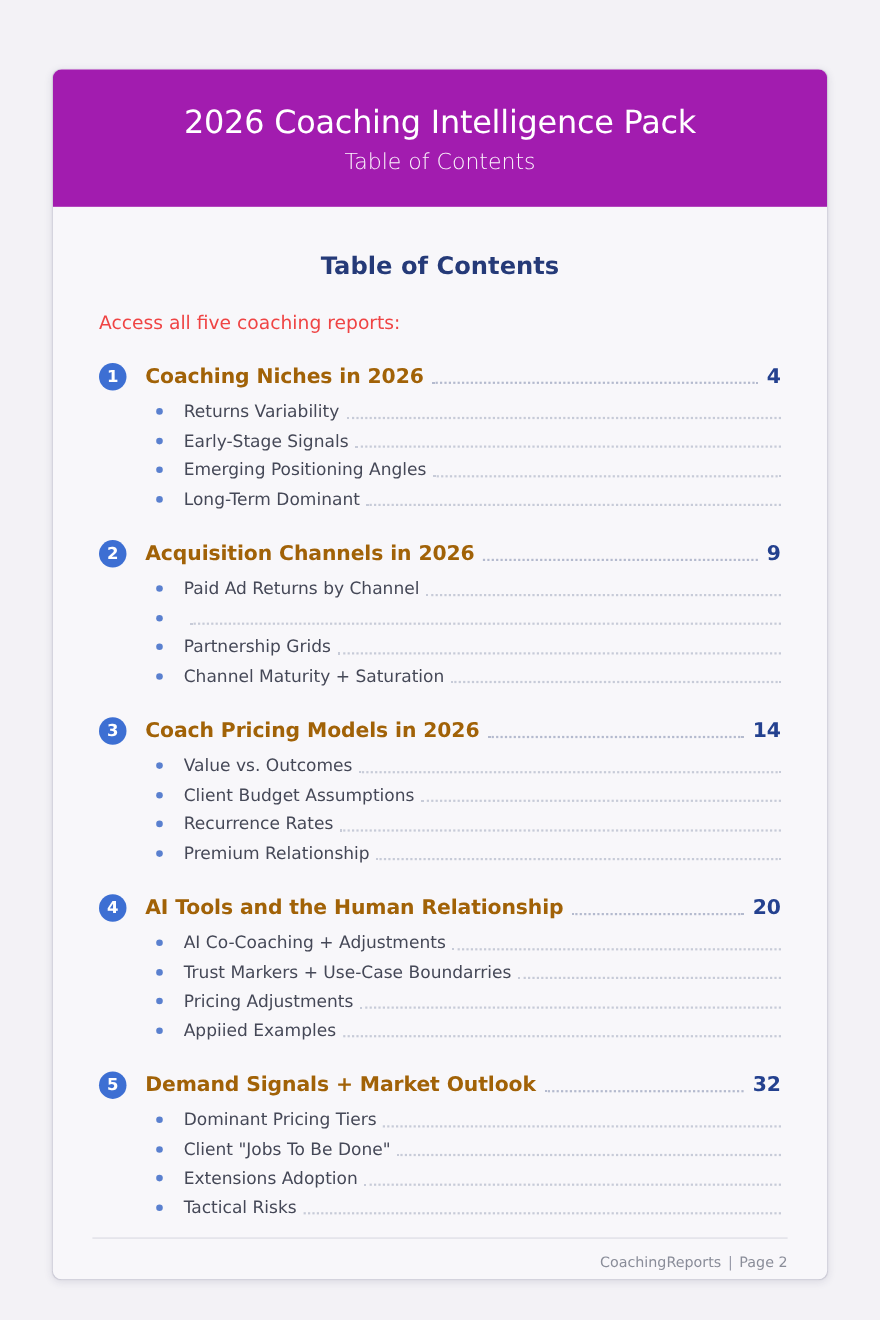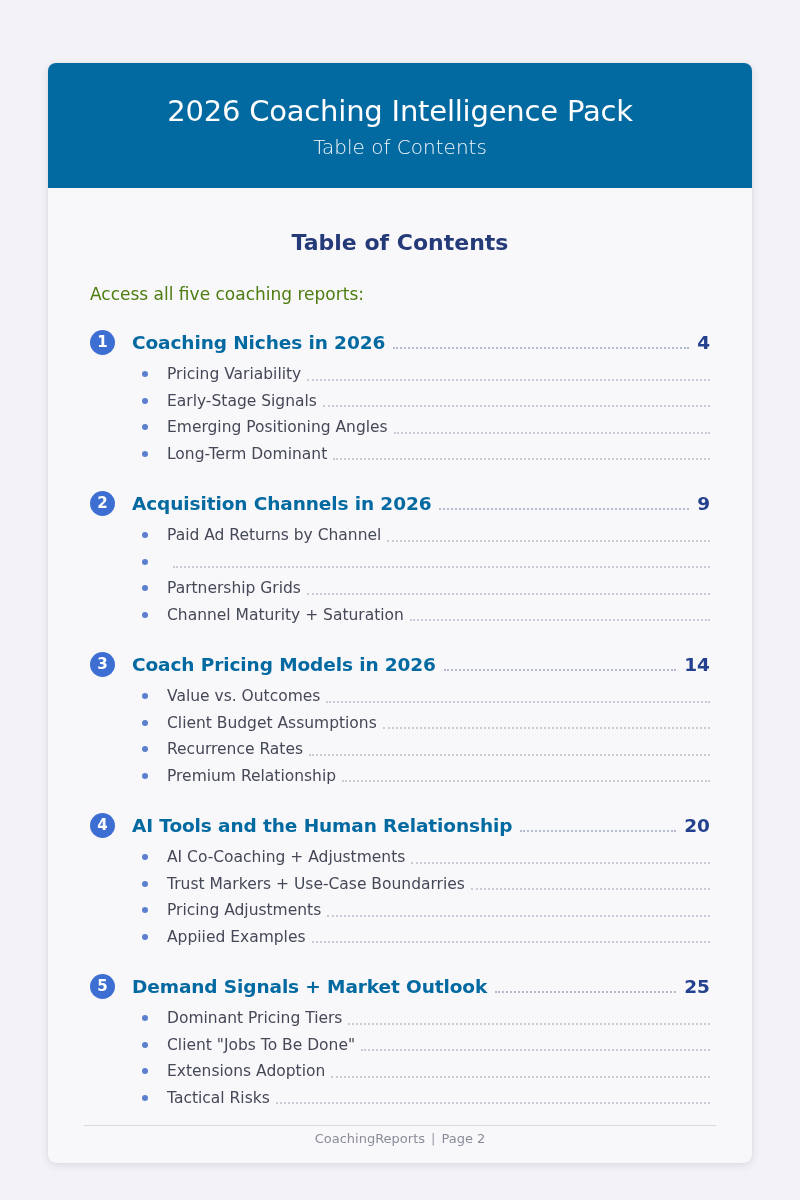--- a/index.html
+++ b/index.html
@@ -13,21 +13,21 @@
       position: absolute;
       left: 48px; top: 63px;
       width: 704px; height: 1100px;
       background: #f8f7fa;
       border-radius: 8px;
       box-shadow: 0 2px 8px rgba(40, 40, 80, 0.12), 0 0 1px rgba(40,40,80,0.15);
       overflow: hidden;
     }
     .header {
       height: 125px;
-      background: #0369a1;
+      background: #a21caf;
       color: #ffffff;
       text-align: center;
       padding-top: 29px;
     }
     .header-title {
       font-size: 29px;
       font-weight: 500;
       letter-spacing: -0.2px;
       line-height: 38px;
     }
@@ -44,21 +44,21 @@
     }
     .toc-heading {
       text-align: center;
       color: #253a78;
       font-size: 22px;
       font-weight: bold;
       margin-top: 40px;
       line-height: 30px;
     }
     .intro {
-      color: #4d7c0f;
+      color: #ef4444;
       font-size: 17px;
       margin-top: 24px;
       line-height: 24px;
     }
     .section {
       margin-top: 21px;
     }
     .section:first-of-type { margin-top: 24px; }
     .section-row {
       display: flex;
@@ -72,21 +72,21 @@
       color: #fff;
       font-size: 15px;
       font-weight: bold;
       display: flex;
       align-items: center;
       justify-content: center;
       flex-shrink: 0;
       margin-right: 17px;
     }
     .section-title {
-      color: #0369a1;
+      color: #a16207;
       font-size: 18.5px;
       font-weight: bold;
       white-space: nowrap;
       letter-spacing: -0.1px;
     }
     .leader {
       flex: 1;
       height: 1px;
       margin: 0 8px;
       align-self: flex-end;
@@ -125,22 +125,22 @@
       margin-left: 6px;
       align-self: flex-end;
       margin-bottom: 7px;
       border-bottom: 2px dotted #c7cbd8;
     }
     .footer {
       position: absolute;
       left: 36px; right: 36px;
       top: 1062px;
       border-top: 1px solid #d9d9e1;
-      text-align: center;
-      padding-top: 4px;
+      text-align: right;
+      padding-top: 14px;
       color: #8a8d99;
       font-size: 13px;
       line-height: 18px;
     }
     .footer-sep {
       display: inline-block;
       margin: 0 6px;
       color: #9a9caa;
     }
   </style>
@@ -160,21 +160,21 @@
     <div class="section">
       <div class="section-row">
         <span class="badge">1</span>
         <span class="section-title">Coaching Niches in 2026</span>
         <span class="leader"></span>
         <span class="page-num">4</span>
       </div>
       <div class="sub-list">
         <div class="sub-item">
             <span class="bullet"></span>
-            <span class="sub-label">Pricing Variability</span>
+            <span class="sub-label">Returns Variability</span>
             <span class="sub-leader"></span>
           </div>
         <div class="sub-item">
             <span class="bullet"></span>
             <span class="sub-label">Early-Stage Signals</span>
             <span class="sub-leader"></span>
           </div>
         <div class="sub-item">
             <span class="bullet"></span>
             <span class="sub-label">Emerging Positioning Angles</span>
@@ -278,21 +278,21 @@
             <span class="sub-leader"></span>
           </div>
       </div>
     </div>
 
     <div class="section">
       <div class="section-row">
         <span class="badge">5</span>
         <span class="section-title">Demand Signals + Market Outlook</span>
         <span class="leader"></span>
-        <span class="page-num">25</span>
+        <span class="page-num">32</span>
       </div>
       <div class="sub-list">
         <div class="sub-item">
             <span class="bullet"></span>
             <span class="sub-label">Dominant Pricing Tiers</span>
             <span class="sub-leader"></span>
           </div>
         <div class="sub-item">
             <span class="bullet"></span>
             <span class="sub-label">Client "Jobs To Be Done"</span>

